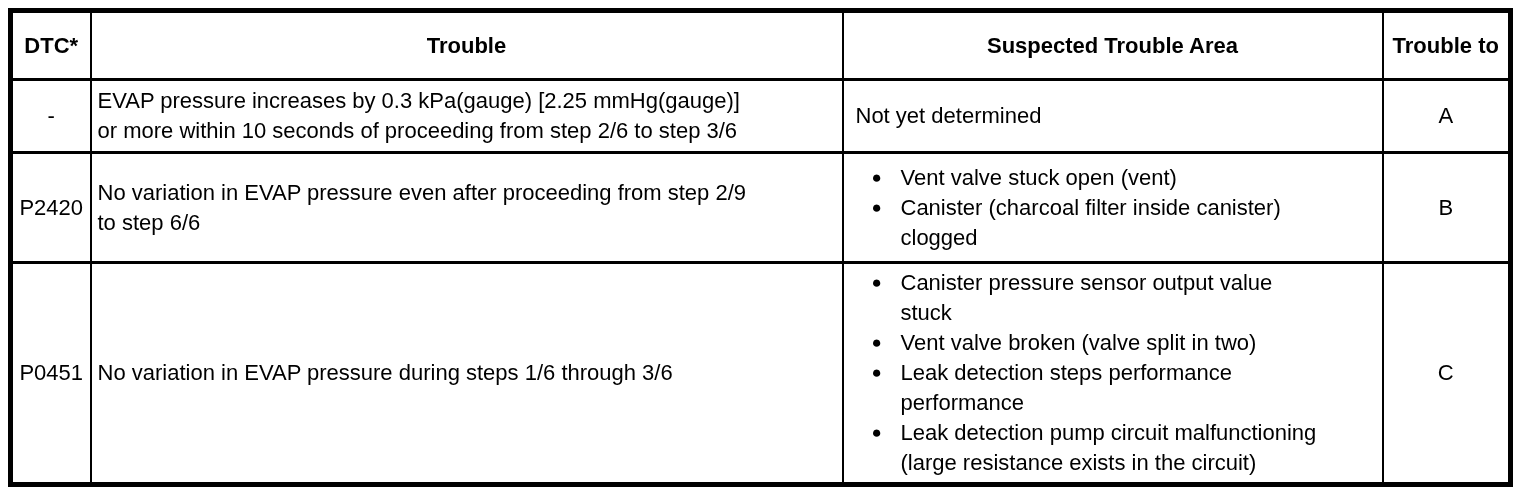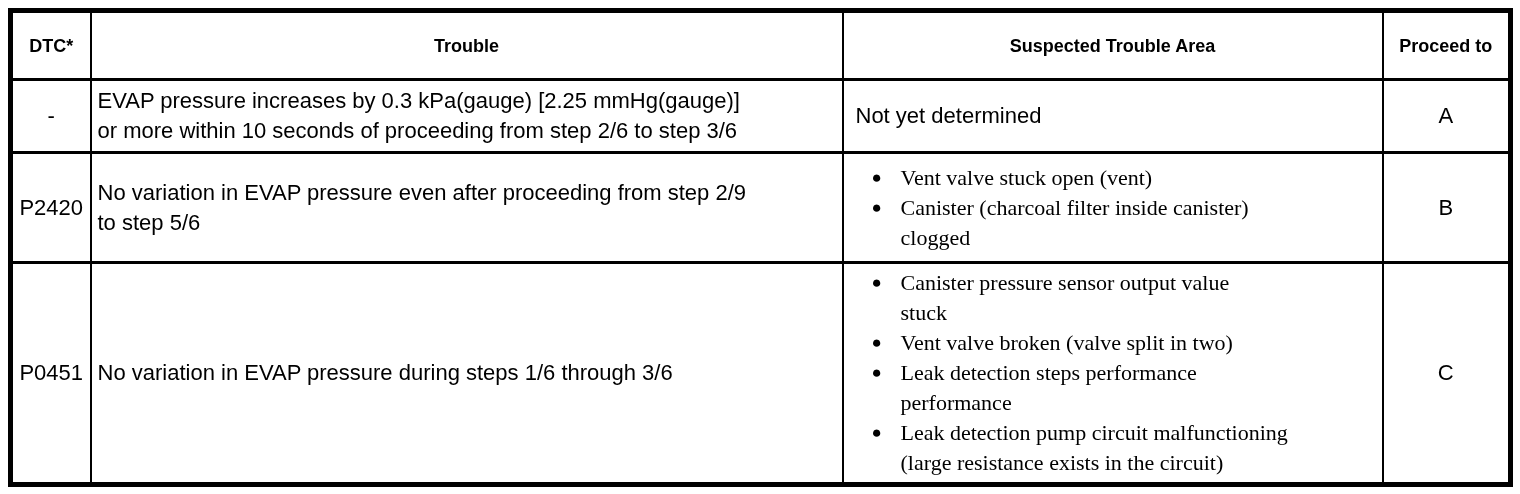--- a/index.html
+++ b/index.html
@@ -32,21 +32,21 @@
     border-bottom-width: 3px;
     vertical-align: middle;
     overflow: hidden;
   }
   thead tr { height: 69px; }
   tr.row-a { height: 73px; }
   tr.row-b { height: 110px; }
   tr.row-c { height: 222px; }
 
   th {
-    font-size: 18px;
+    font-size: 22px;
     font-weight: bold;
     line-height: 28px;
     text-align: center;
     padding: 0 4px;
   }
   td {
     font-size: 22px;
     line-height: 30px;
     padding: 2px 4px;
   }
@@ -56,59 +56,59 @@
   td.trouble-cell { padding-left: 12px; }
   .bullets { margin: 0; padding: 0; list-style: none; }
   .bullets li { display: flex; align-items: flex-start; }
   .bullet-marker {
     flex: 0 0 45px;
     width: 45px;
     padding-left: 16px;
     font-size: 17px;
     line-height: 30px;
   }
-  .bullet-text .line { white-space: nowrap; font-family: Liberation Serif, serif; }
+  .bullet-text .line { white-space: nowrap; }
 </style>
 </head>
 <body>
 
 <div class="page">
   <table class="dtc-table">
     <colgroup>
       <col style="width:80px">
       <col style="width:752px">
       <col style="width:540px">
       <col style="width:128px">
     </colgroup>
     <thead>
       <tr>
         <th>DTC*</th>
         <th>Trouble</th>
         <th>Suspected Trouble Area</th>
-        <th>Proceed to</th>
+        <th>Trouble to</th>
       </tr>
     </thead>
     <tbody>
       <tr class="row-a">
         <td class="center">-</td>
         <td class="result-cell">
           <div class="line">EVAP pressure increases by 0.3 kPa(gauge) [2.25 mmHg(gauge)]</div>
           <div class="line">or more within 10 seconds of proceeding from step 2/6 to step 3/6</div>
         </td>
         <td class="trouble-cell">
           <div>Not yet determined</div>
         </td>
         <td class="center">A</td>
       </tr>
 
       <tr class="row-b">
         <td class="center">P2420</td>
         <td class="result-cell">
           <div class="line">No variation in EVAP pressure even after proceeding from step 2/9</div>
-          <div class="line">to step 5/6</div>
+          <div class="line">to step 6/6</div>
         </td>
         <td class="trouble-cell">
           <ul class="bullets">
             <li>
               <span class="bullet-marker">●</span>
               <span class="bullet-text">
                 <div class="line">Vent valve stuck open (vent)</div>
               </span>
             </li>
             <li>

